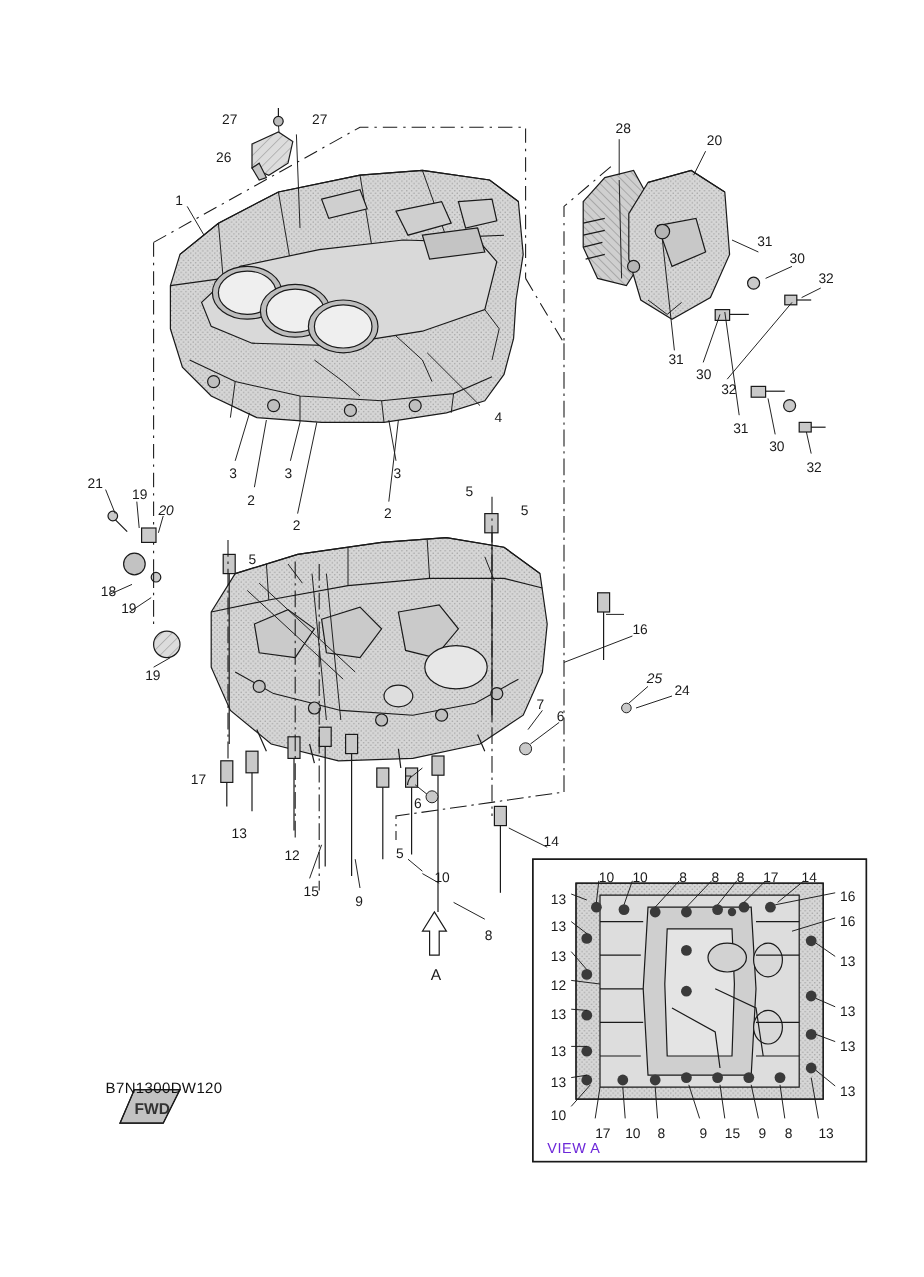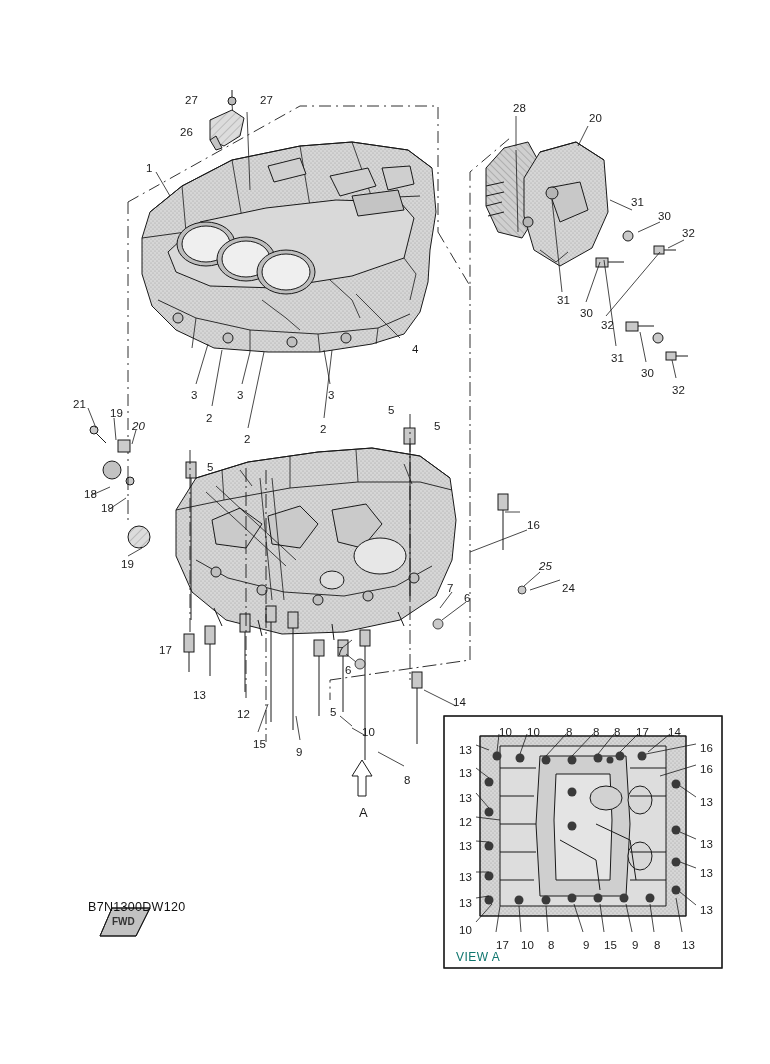--- a/index.html
+++ b/index.html
@@ -1,21 +1,21 @@
 <!DOCTYPE html>
 <html><head>
 <meta charset="utf-8">
 <style>
   html,body{margin:0;padding:0;background:#ffffff;}
   body{width:770px;height:1064px;position:relative;font-family:"Liberation Sans",sans-serif;overflow:hidden;}
   #sheet{position:absolute;left:0;top:0;width:770px;height:1064px;}
   .lbl{position:absolute;font-size:11.5px;color:#1a1a1a;font-family:"Liberation Sans",sans-serif;line-height:1;white-space:nowrap;}
   .partcode{position:absolute;font-size:12.5px;color:#111;letter-spacing:.3px;}
-  .viewlabel{position:absolute;font-size:12px;color:#0f766e;letter-spacing:.5px;}
-  .fwd{position:absolute;font-size:10px;color:#333;font-weight:bold;}
+  .viewlabel{position:absolute;font-size:12px;color:#6d28d9;letter-spacing:.5px;}
+  .fwd{position:absolute;font-size:13px;color:#333;font-weight:bold;}
   svg{display:block;}
 </style>
 </head>
 <body>
 
 <div id="sheet">
 
   <svg width="770" height="1064" viewBox="0 0 770 1064">
     <defs>
       <pattern id="hatchA" width="6" height="6" patternTransform="rotate(45)" patternUnits="userSpaceOnUse">
@@ -358,21 +358,21 @@
       <div class="lbl" style="left: 110px; top: 408px;">19</div>
       <div class="lbl" style="left: 132px; top: 421px; font-style: italic;">20</div>
       <div class="lbl" style="left: 84px; top: 489px;">18</div>
       <div class="lbl" style="left: 101px; top: 503px;">19</div>
       <div class="lbl" style="left: 121px; top: 559px;">19</div>
       <div class="lbl" style="left: 207px; top: 462px;">5</div>
       <div class="lbl" style="left: 388px; top: 405px;">5</div>
       <div class="lbl" style="left: 434px; top: 421px;">5</div>
       <div class="lbl" style="left: 527px; top: 520px;">16</div>
       <div class="lbl" style="left: 539px; top: 561px; font-style: italic;">25</div>
-      <div class="lbl" style="left: 562px; top: 583px;">24</div>
+      <div class="lbl" style="left: 562px; top: 571px;">24</div>
       <div class="lbl" style="left: 447px; top: 583px;">7</div>
       <div class="lbl" style="left: 464px; top: 593px;">6</div>
       <div class="lbl" style="left: 337px; top: 646px;">7</div>
       <div class="lbl" style="left: 345px; top: 665px;">6</div>
       <div class="lbl" style="left: 159px; top: 645px;">17</div>
       <div class="lbl" style="left: 193px; top: 690px;">13</div>
       <div class="lbl" style="left: 237px; top: 709px;">12</div>
       <div class="lbl" style="left: 253px; top: 739px;">15</div>
       <div class="lbl" style="left: 296px; top: 747px;">9</div>
       <div class="lbl" style="left: 330px; top: 707px;">5</div>

